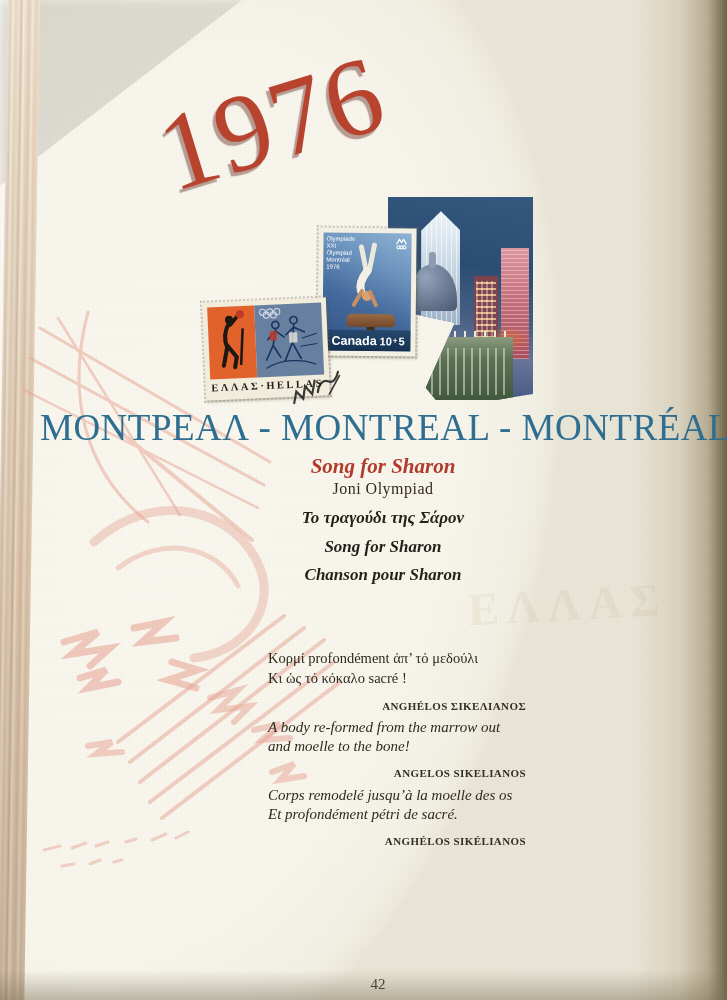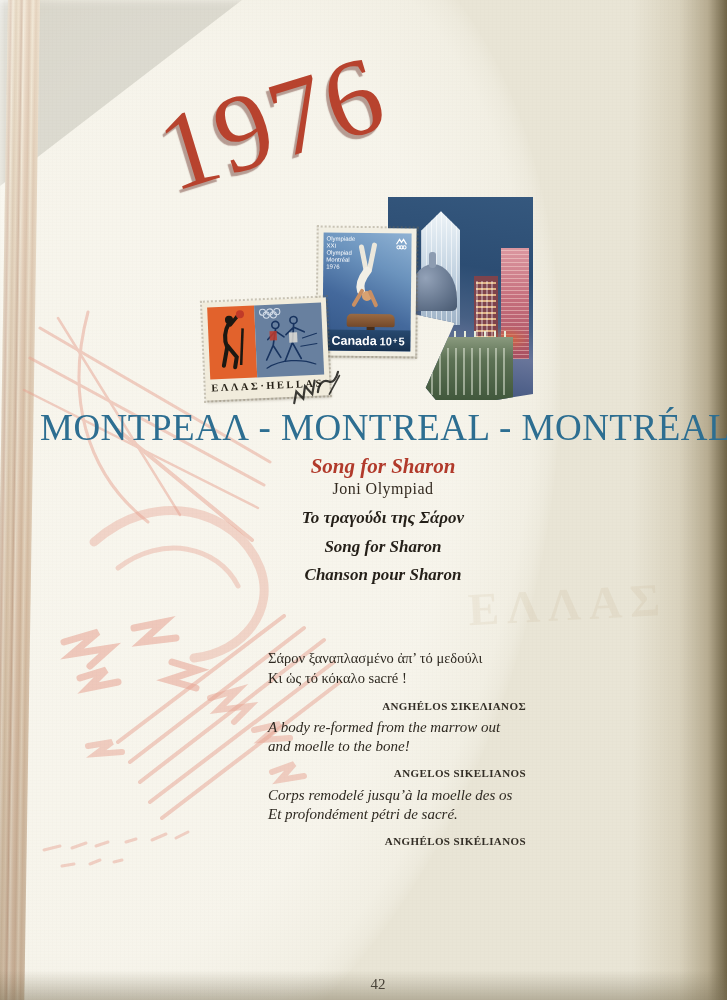--- a/index.html
+++ b/index.html
@@ -259,21 +259,21 @@
   </div>
 
   <div class="heading">ΜΟΝΤΡΕΑΛ - MONTREAL - MONTRÉAL</div>
   <div class="song-title">Song for Sharon</div>
   <div class="artist">Joni Olympiad</div>
   <div class="t-line t-greek">Το τραγούδι της Σάρον</div>
   <div class="t-line t-en">Song for Sharon</div>
   <div class="t-line t-fr">Chanson pour Sharon</div>
 
   <div class="quote q-greek">
-    <div>Σάρον ξαναπλασμένο ἀπ’ τό μεδούλι</div>
+    <div>Κορμί profondément ἀπ’ τό μεδούλι</div>
     <div>Κι ὡς τό κόκαλο sacré !</div>
     <div class="attr">ANGHÉLOS ΣΙΚΕΛΙΑΝΟΣ</div>
   </div>
 
   <div class="quote q-en">
     <div>A body re-formed from the marrow out</div>
     <div>and moelle to the bone!</div>
     <div class="attr">ANGELOS SIKELIANOS</div>
   </div>
 

